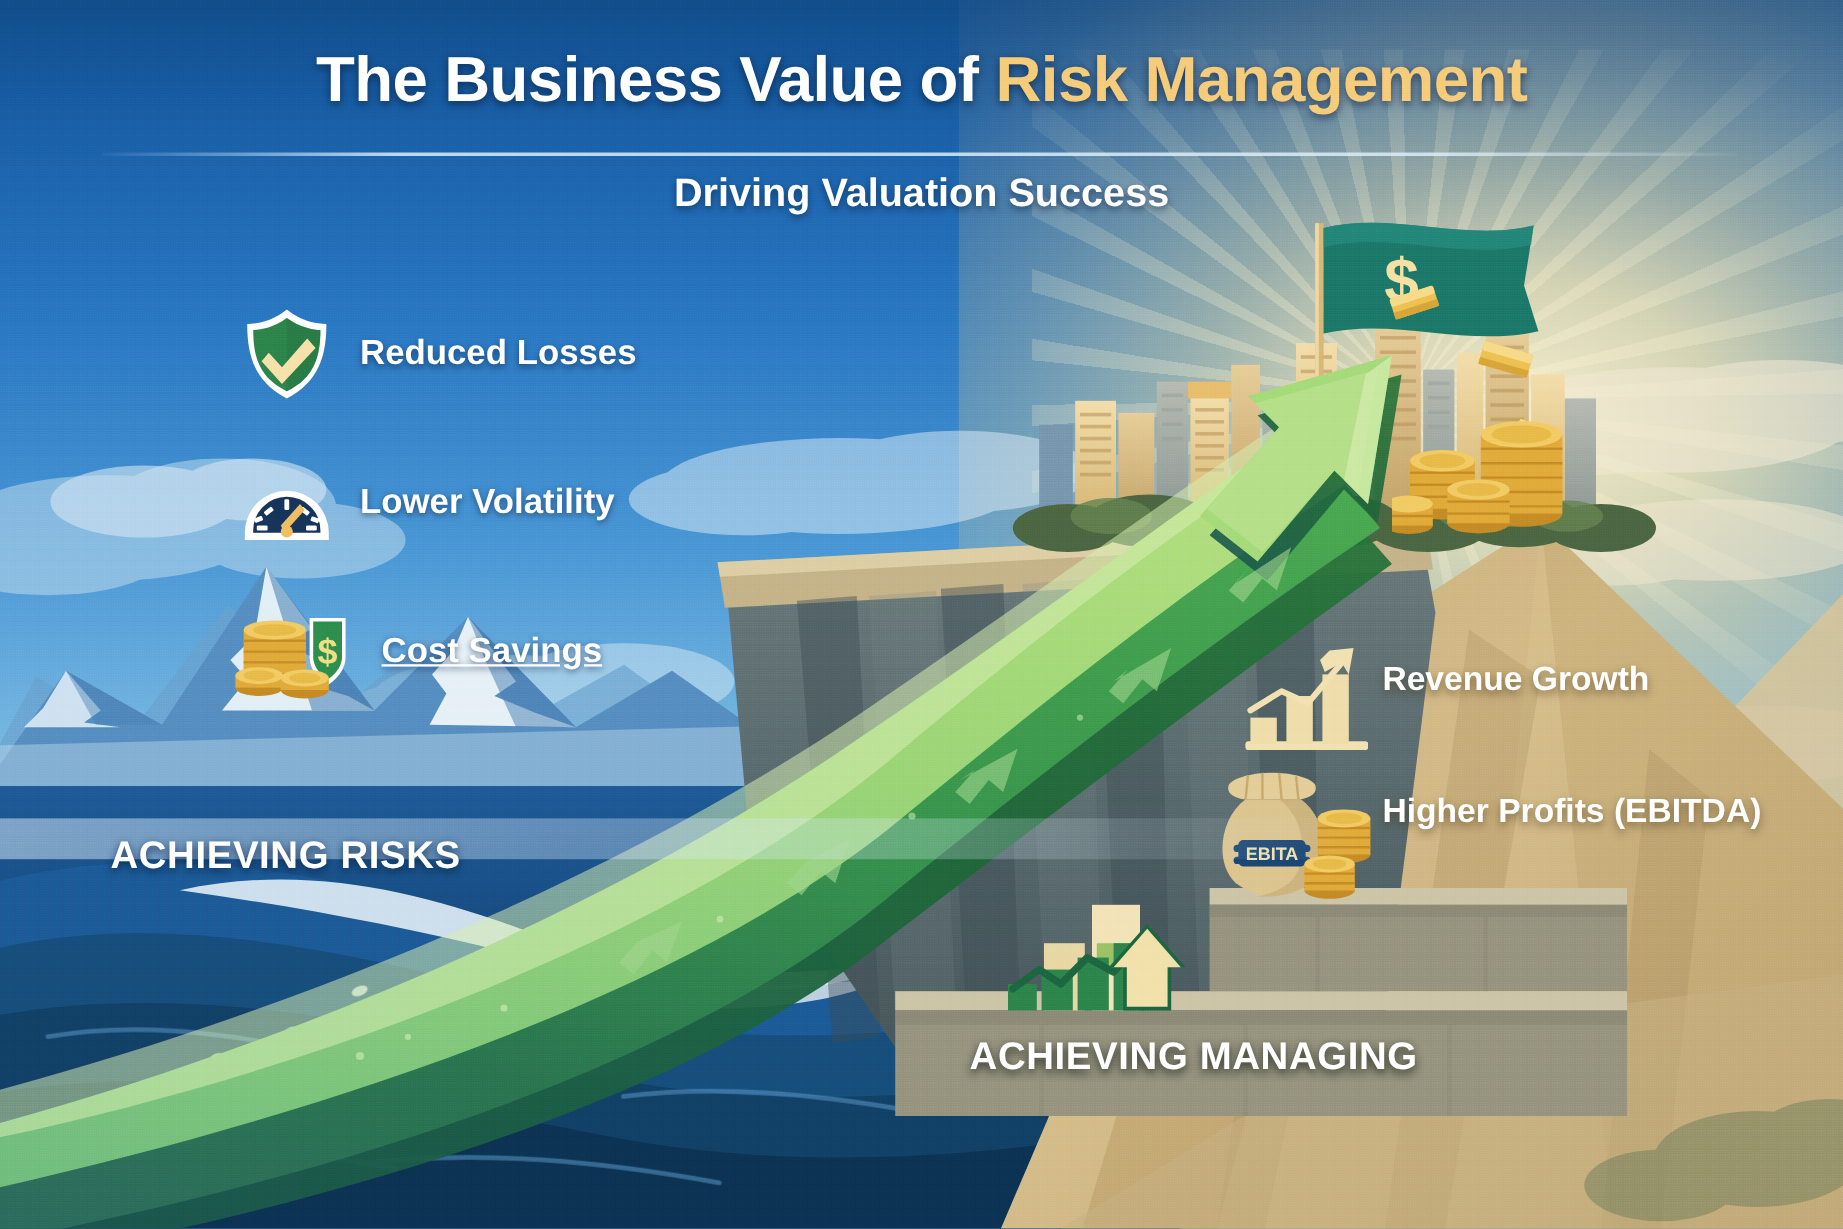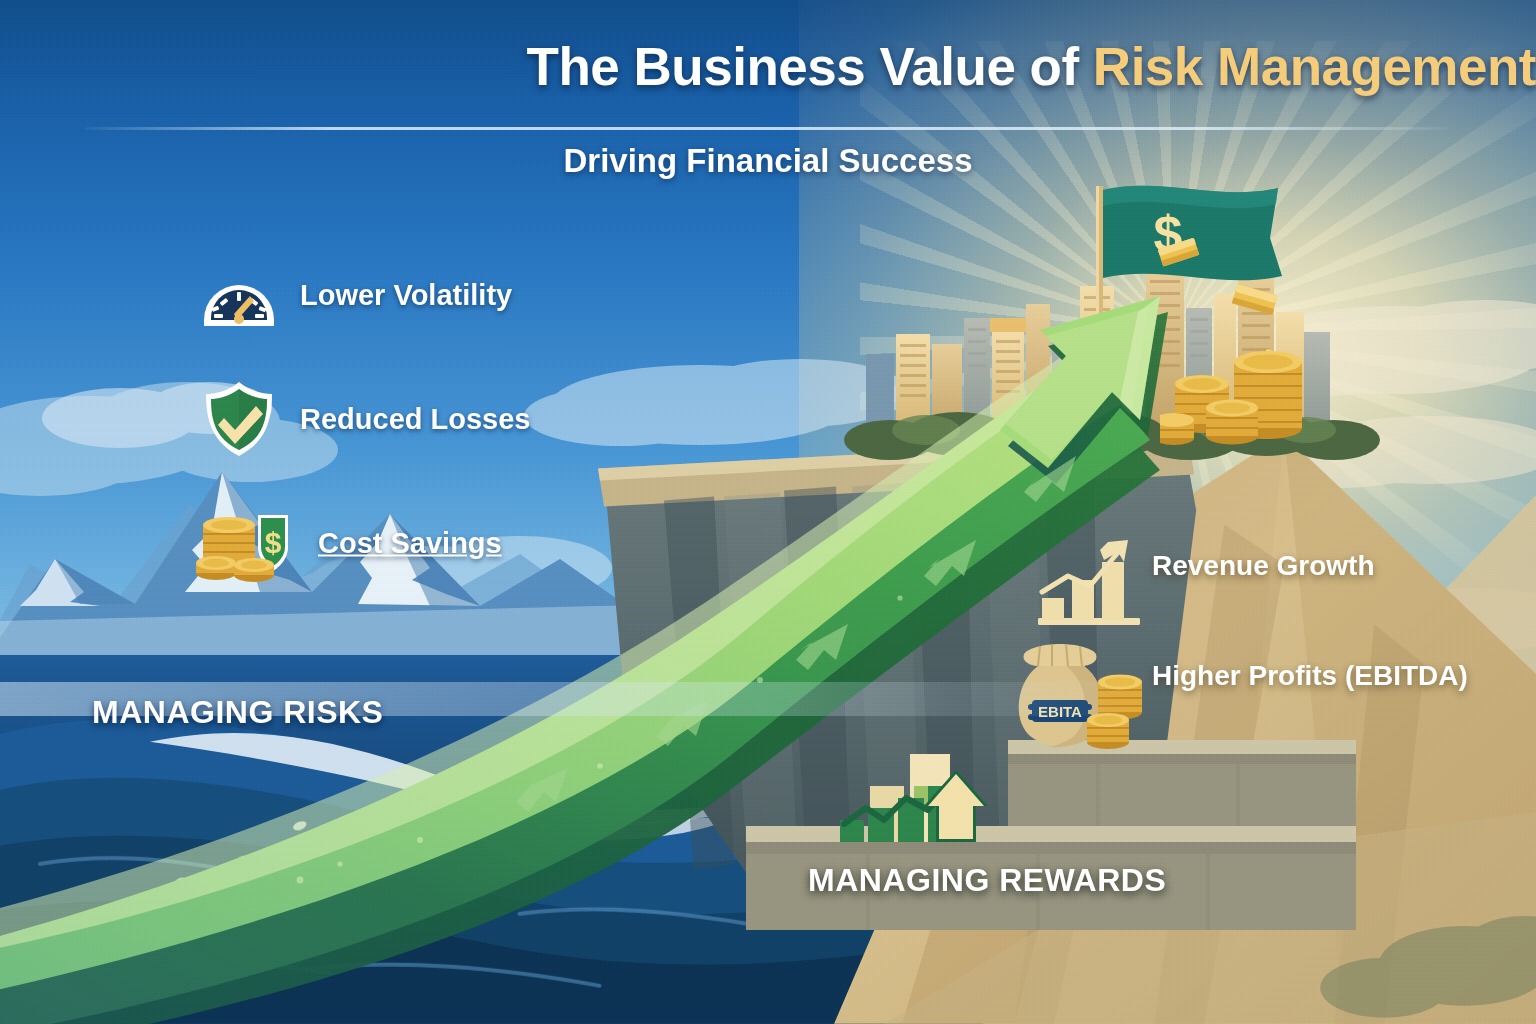--- a/index.html
+++ b/index.html
@@ -57,21 +57,21 @@
   .ocean {
     position:absolute; left:0; bottom:0; width:64%; height:36%;
     background:linear-gradient(180deg,#1f5f9c 0%, #1b5690 18%, #15487c 45%, #103c6b 72%, #0c3158 100%);
   }
 
   
   .rmtn { position:absolute; right:0; bottom:0; width:62%; height:78%; }
 
   
   .title {
-    position:absolute; top:36px; left:0; width:100%; text-align:right;
+    position:absolute; top:36px; left:0; width:100%; text-align:center;
     font-size:53px; font-weight:bold; letter-spacing:-.5px;
     color:#ffffff; text-shadow:0 3px 7px rgba(0,20,55,.60);
     white-space:nowrap;
   }
   .title .accent { color:#f6ce7f; }
   .divider {
     position:absolute; top:127px; left:85px; width:1363px; height:3px;
     background:linear-gradient(90deg, rgba(205,228,245,.05), rgba(222,238,250,.85) 18%, rgba(222,238,250,.85) 82%, rgba(205,228,245,.05));
     border-radius:2px;
   }
@@ -520,23 +520,33 @@
       <rect x="470" y="134" width="4" height="76"></rect>
       <rect x="360" y="44" width="4" height="62"></rect>
       <rect x="500" y="44" width="4" height="62"></rect>
     </g>
   </svg>
 
   <div class="title">
     <span>The Business Value of </span><span class="accent">Risk Management</span>
   </div>
   <div class="divider"></div>
-  <div class="subtitle">Driving Financial Success</div>
+  <div class="subtitle">Driving Valuation Success</div>
 
   <div class="risk-list">
+
+    <div class="risk-item">
+      <svg class="risk-ico" viewBox="0 0 86 86">
+        <path d="M43,6 C55,16 68,18 76,18 C76,44 70,66 43,80 C16,66 10,44 10,18 C18,18 31,16 43,6 Z" fill="#ffffff"></path>
+        <path d="M43,13 C54,21 65,23 71,23 C71,45 66,63 43,74 C20,63 15,45 15,23 C21,23 32,21 43,13 Z" fill="#2f8a4e"></path>
+        <path d="M43,13 C54,21 65,23 71,23 C71,45 66,63 43,74 Z" fill="#287a45" opacity=".55"></path>
+        <path d="M28,42 L39,54 L60,30 L67,38 L39,68 L22,49 Z" fill="#f6e3ad"></path>
+      </svg>
+      <div class="risk-lbl">Reduced Losses</div>
+    </div>
 
     <div class="risk-item">
       <svg class="risk-ico" viewBox="0 0 86 86">
         <path d="M8,68 A35,35 0 0 1 78,68 L78,74 L8,74 Z" fill="#ffffff"></path>
         <path d="M15,66 A28,28 0 0 1 71,66 L71,68 L15,68 Z" fill="#17375e"></path>
         <g fill="#ffffff">
           <rect x="41" y="40" width="4" height="9" rx="1"></rect>
           <rect x="18" y="62" width="9" height="4" rx="1"></rect>
           <rect x="59" y="62" width="9" height="4" rx="1"></rect>
           <rect x="24" y="48" width="8" height="4" rx="1" transform="rotate(-38 28 50)"></rect>
@@ -544,30 +554,20 @@
           <rect x="16" y="55" width="7" height="4" rx="1" transform="rotate(-20 19 57)"></rect>
           <rect x="63" y="55" width="7" height="4" rx="1" transform="rotate(20 66 57)"></rect>
         </g>
         <path d="M41,68 L38,62 L54,44 L58,49 Z" fill="#f0c167"></path>
         <circle cx="43" cy="67" r="5" fill="#f0c167"></circle>
       </svg>
       <div class="risk-lbl">Lower Volatility</div>
     </div>
 
     <div class="risk-item">
-      <svg class="risk-ico" viewBox="0 0 86 86">
-        <path d="M43,6 C55,16 68,18 76,18 C76,44 70,66 43,80 C16,66 10,44 10,18 C18,18 31,16 43,6 Z" fill="#ffffff"></path>
-        <path d="M43,13 C54,21 65,23 71,23 C71,45 66,63 43,74 C20,63 15,45 15,23 C21,23 32,21 43,13 Z" fill="#2f8a4e"></path>
-        <path d="M43,13 C54,21 65,23 71,23 C71,45 66,63 43,74 Z" fill="#287a45" opacity=".55"></path>
-        <path d="M28,42 L39,54 L60,30 L67,38 L39,68 L22,49 Z" fill="#f6e3ad"></path>
-      </svg>
-      <div class="risk-lbl">Reduced Losses</div>
-    </div>
-
-    <div class="risk-item">
       <svg class="risk-ico" viewBox="0 0 102 80" style="width:102px;">
 
         <path d="M62,12 L92,12 L92,44 C92,58 80,66 77,68 C74,66 62,58 62,44 Z" fill="#ffffff"></path>
         <path d="M65,15 L89,15 L89,44 C89,55 79,62 77,63 C75,62 65,55 65,44 Z" fill="#2f9350"></path>
         <text x="77" y="50" font-family="Liberation Sans, sans-serif" font-size="30" font-weight="bold" fill="#f0e08a" text-anchor="middle">$</text>
 
         <g>
           <ellipse cx="33" cy="58" rx="26" ry="8" fill="#c79127"></ellipse>
           <rect x="7" y="22" width="52" height="36" fill="#e2ae3c"></rect>
           <g stroke="#c79127" stroke-width="2">
@@ -660,18 +660,18 @@
     <rect x="62" y="62" width="26" height="44" fill="#2f8a4e"></rect>
     <rect x="92" y="50" width="26" height="56" fill="#2f8a4e"></rect>
 
     <path d="M8,88 L30,72 L48,84 L70,62 L92,74 L116,48" stroke="#1d6b42" stroke-width="6" fill="none" stroke-linejoin="round" stroke-linecap="round"></path>
 
     <path d="M120,34 L152,70 L140,70 L140,106 L100,106 L100,70 L88,70 Z" fill="#1d6b42"></path>
     <path d="M120,38 L148,70 L137,70 L137,103 L103,103 L103,70 L92,70 Z" fill="#f2e2ae"></path>
   </svg>
 
   <div class="band-risks"></div>
-  <div class="lbl-managing">MANAGING RISKS</div>
-  <div class="lbl-achieving">MANAGING REWARDS</div>
+  <div class="lbl-managing">ACHIEVING RISKS</div>
+  <div class="lbl-achieving">ACHIEVING MANAGING</div>
 
   <div class="grain"></div>
 
 </div>
 
 </body></html>

